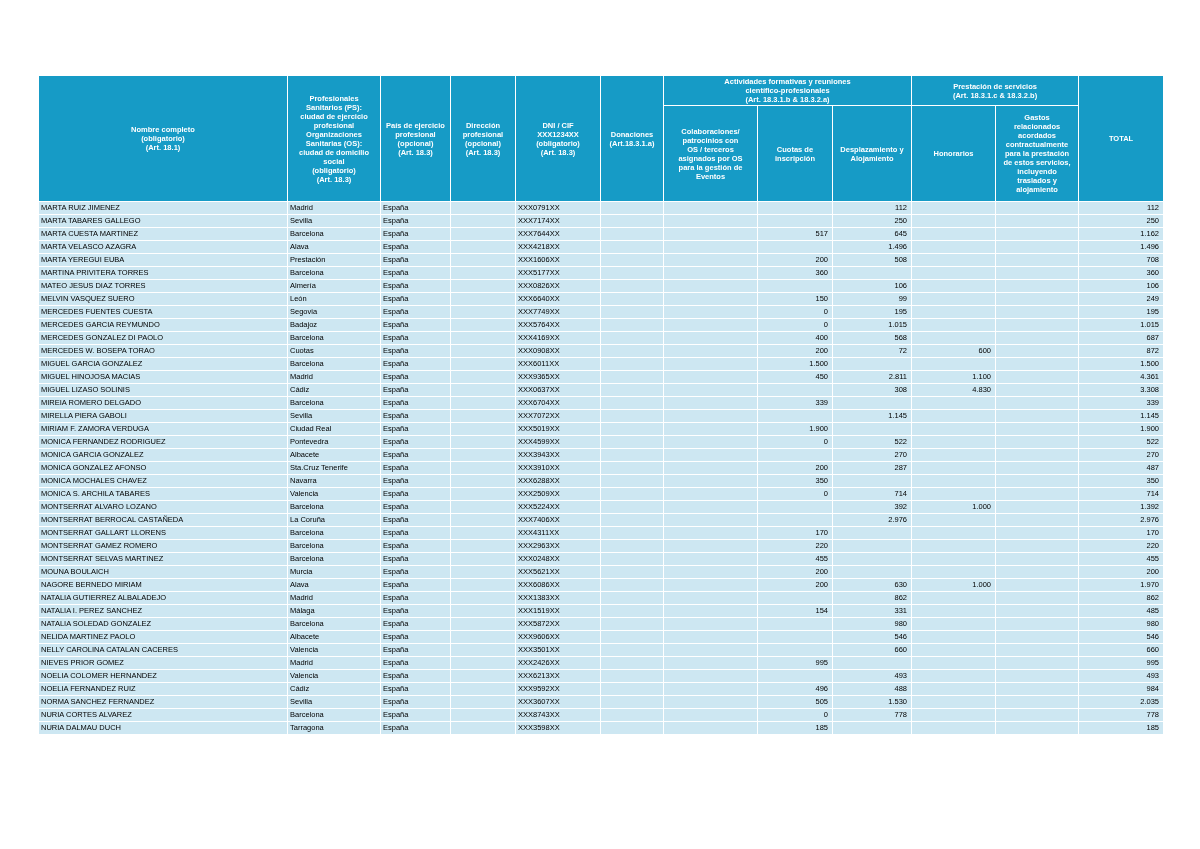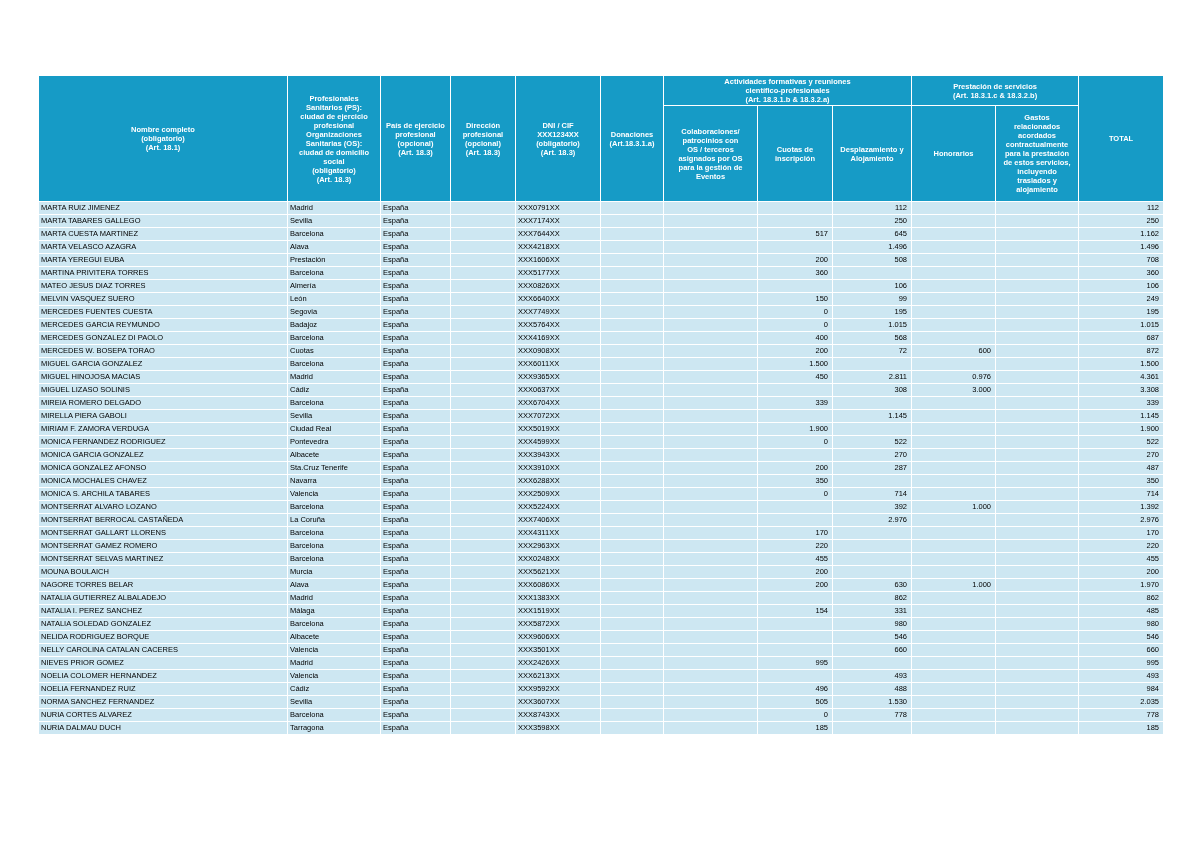--- a/index.html
+++ b/index.html
@@ -319,35 +319,35 @@
         <tr>
           <td class="txt">MIGUEL HINOJOSA MACIAS</td>
           <td class="txt">Madrid</td>
           <td class="txt">España</td>
           <td class="txt"></td>
           <td class="txt">XXX9365XX</td>
           <td class="num"></td>
           <td class="num"></td>
           <td class="num">450</td>
           <td class="num">2.811</td>
-          <td class="num">0.976</td>
+          <td class="num">1.100</td>
           <td class="num"></td>
           <td class="num">4.361</td>
         </tr>
         <tr>
           <td class="txt">MIGUEL LIZASO SOLINIS</td>
           <td class="txt">Cádiz</td>
           <td class="txt">España</td>
           <td class="txt"></td>
           <td class="txt">XXX0637XX</td>
           <td class="num"></td>
           <td class="num"></td>
           <td class="num"></td>
           <td class="num">308</td>
-          <td class="num">3.000</td>
+          <td class="num">4.830</td>
           <td class="num"></td>
           <td class="num">3.308</td>
         </tr>
         <tr>
           <td class="txt">MIREIA ROMERO DELGADO</td>
           <td class="txt">Barcelona</td>
           <td class="txt">España</td>
           <td class="txt"></td>
           <td class="txt">XXX6704XX</td>
           <td class="num"></td>
@@ -534,21 +534,21 @@
           <td class="txt">XXX5621XX</td>
           <td class="num"></td>
           <td class="num"></td>
           <td class="num">200</td>
           <td class="num"></td>
           <td class="num"></td>
           <td class="num"></td>
           <td class="num">200</td>
         </tr>
         <tr>
-          <td class="txt">NAGORE TORRES BELAR</td>
+          <td class="txt">NAGORE BERNEDO MIRIAM</td>
           <td class="txt">Alava</td>
           <td class="txt">España</td>
           <td class="txt"></td>
           <td class="txt">XXX6086XX</td>
           <td class="num"></td>
           <td class="num"></td>
           <td class="num">200</td>
           <td class="num">630</td>
           <td class="num">1.000</td>
           <td class="num"></td>
@@ -590,21 +590,21 @@
           <td class="txt">XXX5872XX</td>
           <td class="num"></td>
           <td class="num"></td>
           <td class="num"></td>
           <td class="num">980</td>
           <td class="num"></td>
           <td class="num"></td>
           <td class="num">980</td>
         </tr>
         <tr>
-          <td class="txt">NELIDA RODRIGUEZ BORQUE</td>
+          <td class="txt">NELIDA MARTINEZ PAOLO</td>
           <td class="txt">Albacete</td>
           <td class="txt">España</td>
           <td class="txt"></td>
           <td class="txt">XXX9606XX</td>
           <td class="num"></td>
           <td class="num"></td>
           <td class="num"></td>
           <td class="num">546</td>
           <td class="num"></td>
           <td class="num"></td>

